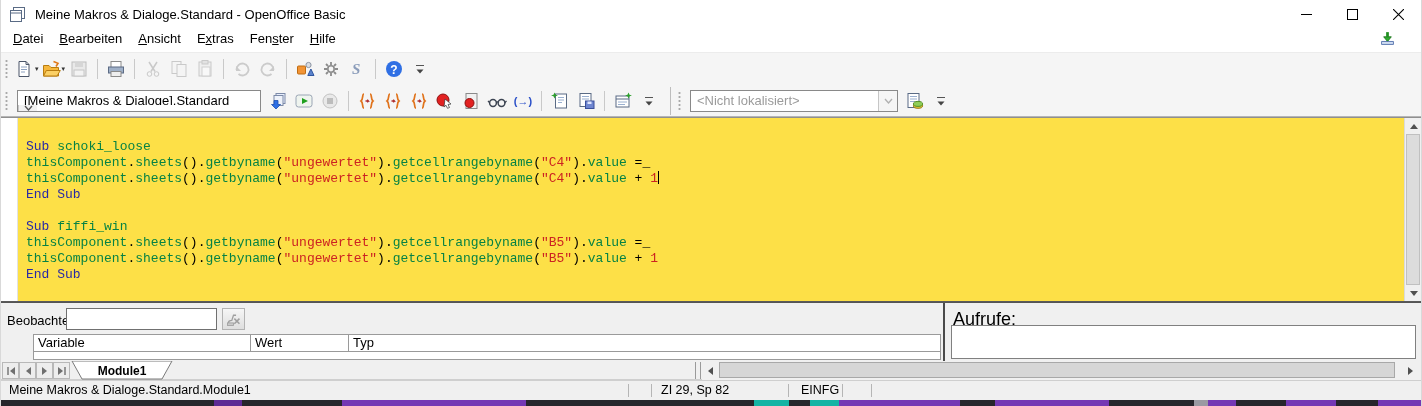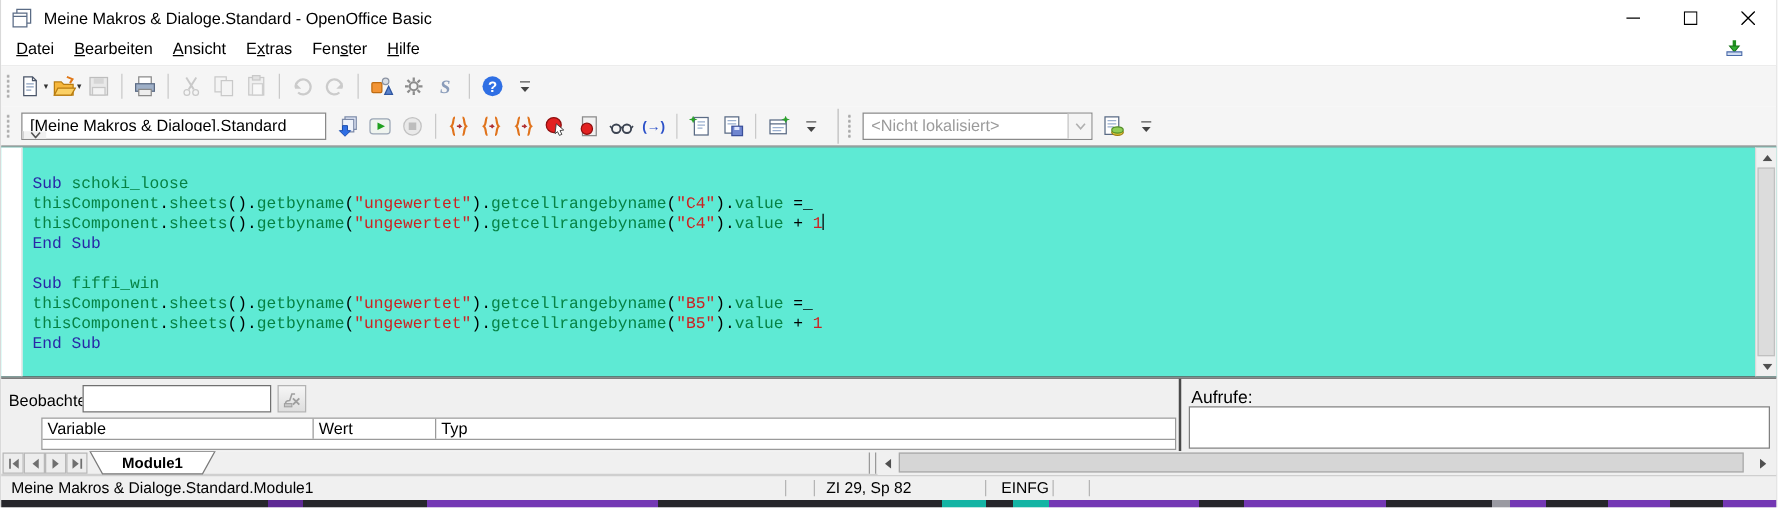--- a/index.html
+++ b/index.html
@@ -33,24 +33,24 @@
   .tb-sep { width:1px; height:20px; background:#c9c9c9; margin:0 5px; flex:none; }
   .tb-boundary { width:1px; height:28px; background:#bdbdbd; margin:0 3px 0 8px; flex:none; }
 
   .combo { height:22px; background:#fff; border:1px solid #898989; display:flex; align-items:stretch; margin:0 4px; flex:none; }
   .combo .val { padding:2px 6px 0 6px; font-size:13px; white-space:nowrap; overflow:hidden; flex:1; }
   .combo .cbtn { width:19px; border-left:1px solid #c6c6c6; background:#f1f1f1; display:flex; align-items:center; justify-content:center; }
   .combo .cbtn svg { width:9px; height:6px; }
   .combo.disabled .val { color:#9b9b9b; }
   .combo.disabled .cbtn { background:#f5f5f5; }
   .combo1 { width:244px;flex-direction:column; }
-  .combo2 { width:184px; }
-
-  
-  .editor { position:absolute; top:117px; height:185px; left:0; right:0; background:#5eead4; border-top:1px solid #8f8f8f; border-bottom:1px solid #5a5a5a; }
+  .combo2 { width:208px; }
+
+  
+  .editor { position:absolute; top:117px; height:185px; left:0; right:0; background:#fde047; border-top:1px solid #8f8f8f; border-bottom:1px solid #5a5a5a; }
   .gutter { position:absolute; left:0; top:0; bottom:0; width:17px; background:#fff; border-right:1px solid #e2e2e2; }
   .code-area { position:absolute; left:18px; right:18px; top:0; bottom:0; padding:5px 0 0 7px; font-family:"Liberation Mono", monospace; font-size:13px; line-height:16px; white-space:pre; overflow:hidden; }
   .code-line { height:16px; }
   .tk-k { color:var(--c-kw); }
   .tk-i { color:var(--c-id); }
   .tk-s { color:var(--c-str); }
   .tk-n { color:var(--c-num); }
   .tk-o { color:var(--c-op); }
   .caret { display:inline-block; width:1.3px; height:13px; background:#000; vertical-align:-2px; }
 
@@ -65,21 +65,21 @@
   .watch-panel { width:944px; position:relative; border-right:2px solid #4a4a4a; flex:none; }
   .watch-label { position:absolute; left:6px; top:10px; font-size:13px; }
   .watch-input { position:absolute; left:65px; top:5px; width:151px; height:22px; border:1px solid #707070; background:#fff; font-family:"Liberation Sans",sans-serif; font-size:13px; padding:0 4px; outline:none; }
   .watch-remove { position:absolute; left:221px; top:5px; width:23px; height:22px; background:linear-gradient(#f6f6f6,#dedede); border:1px solid #b3b3b3; display:flex; align-items:center; justify-content:center; }
   .watch-remove svg { width:17px; height:17px; }
   .watch-table { position:absolute; left:1px; right:2px; top:31px; bottom:1px; background:#fff; border:1px solid #9a9a9a;margin-left:31px; }
   .wt-head { display:flex; height:17px; border-bottom:1px solid #9a9a9a; }
   .wt-cell { font-size:13px; padding:0 4px; border-right:1px solid #9a9a9a; line-height:16px; }
   .wt-c1 { width:217px; } .wt-c2 { width:98px; } .wt-c3 { flex:1; border-right:none; }
   .calls-panel { flex:1; position:relative; }
-  .calls-label { position:absolute; left:8px; top:6px; font-size:14px; }
+  .calls-label { position:absolute; left:8px; top:6px; font-size:18px; }
   .calls-list { position:absolute; left:6px; right:5px; top:22px; bottom:2px; background:#fff; border:1px solid #808080; }
 
   
   .tabrow { position:absolute; top:361px; height:19px; left:0; right:0; background:#f0f0f0; border-bottom:1px solid #cfcfcf; }
   .nav-btn { position:absolute; top:1px; width:17px; height:17px; background:#ededed; border:1px solid #b8b8b8; display:flex; align-items:center; justify-content:center; }
   .nav-btn svg { width:10px; height:10px; }
   .tabshape { position:absolute; left:70px; top:0; }
   .hsplit { position:absolute; left:694px; top:1px; width:6px; height:17px; background:#f0f0f0; border-left:1px solid #9a9a9a; border-right:1px solid #9a9a9a; }
   .hscroll { position:absolute; left:701px; right:0; top:0; height:19px; background:#f0f0f0; }
   .hs-btn { position:absolute; top:1px; width:17px; height:17px; display:flex; align-items:center; justify-content:center; }

